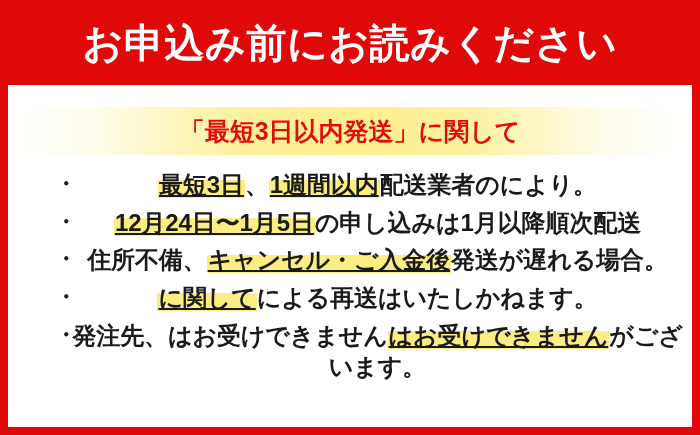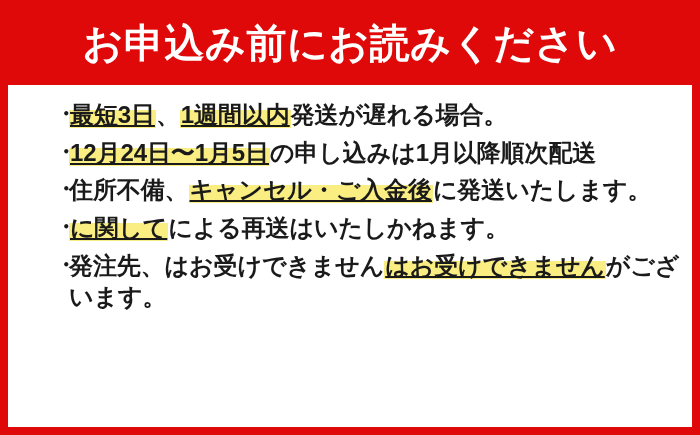--- a/index.html
+++ b/index.html
@@ -16,20 +16,21 @@
 
   .notice-card {
     box-sizing: border-box;
     width: 700px;
     height: 435px;
     background: #df0909;
     border: 8px solid #df0909;
     border-top: 0;
     display: flex;
     flex-direction: column;
+    text-align: center;
   }
 
   .notice-header {
     height: 85px;
     flex: 0 0 85px;
     background: #df0909;
     display: flex;
     align-items: center;
     justify-content: center;
   }
@@ -119,33 +120,36 @@
 <body>
 
 <div class="notice-card">
 
   <div class="notice-header">
     <div class="notice-header-title">お申込み前にお読みください</div>
   </div>
 
   <div class="notice-body">
 
+    <div class="subtitle-band">
+      <div class="subtitle-text">「最短3日以内発送」に関して</div>
+    </div>
 
     <ul class="bullet-list" id="bullet-list">
         <li class="bullet-item">
           <span class="bullet-marker">・</span>
-          <span class="bullet-text"><span class="hl">最短3日</span><span>、</span><span class="hl">1週間以内</span><span>発送が遅れる場合。</span></span>
+          <span class="bullet-text"><span class="hl">最短3日</span><span>、</span><span class="hl">1週間以内</span><span>配送業者のにより。</span></span>
         </li>
         <li class="bullet-item">
           <span class="bullet-marker">・</span>
           <span class="bullet-text"><span class="hl">12月24日〜1月5日</span><span>の申し込みは1月以降順次配送</span></span>
         </li>
         <li class="bullet-item">
           <span class="bullet-marker">・</span>
-          <span class="bullet-text"><span>住所不備、</span><span class="hl">キャンセル・ご入金後</span><span>に発送いたします。</span></span>
+          <span class="bullet-text"><span>住所不備、</span><span class="hl">キャンセル・ご入金後</span><span>発送が遅れる場合。</span></span>
         </li>
         <li class="bullet-item">
           <span class="bullet-marker">・</span>
           <span class="bullet-text"><span class="hl">に関して</span><span>による再送はいたしかねます。</span></span>
         </li>
         <li class="bullet-item">
           <span class="bullet-marker">・</span>
           <span class="bullet-text"><span>発注先、はお受けできません</span><span class="hl">はお受けできません</span><span>がございます。</span></span>
         </li>
       </ul>

